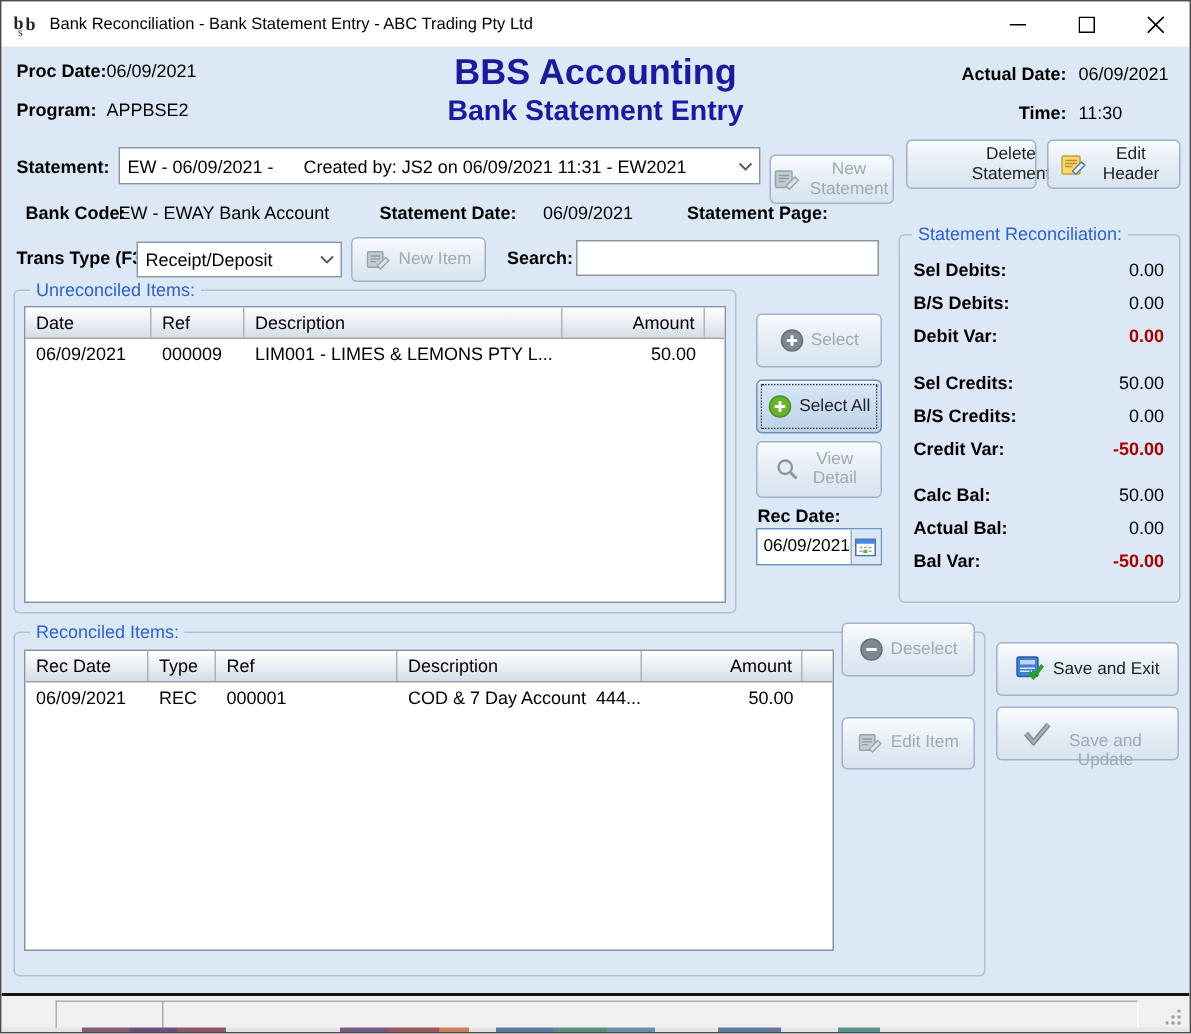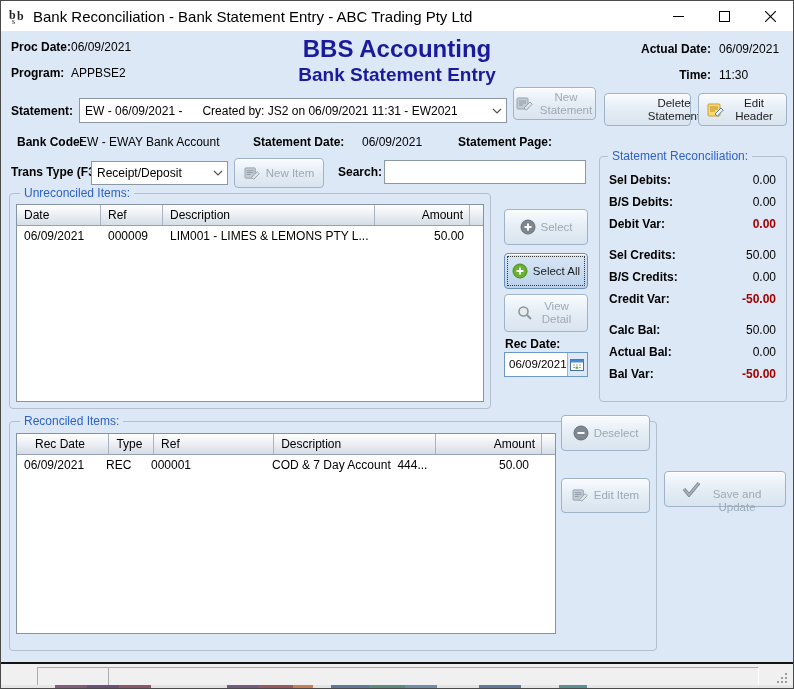--- a/index.html
+++ b/index.html
@@ -5,21 +5,21 @@
   * { box-sizing: border-box; margin: 0; padding: 0; }
   html,body { background:#c8c8c8; }
   body { font-family: "Liberation Sans", sans-serif; }
   .window { position:relative; width:794px; height:689px; background:#f0f0f0;
             border:1px solid #4a4a4a; overflow:hidden; font-size:12px; color:#000; }
 
   
   .titlebar { position:absolute; top:0; left:0; right:0; height:30px; background:#ffffff;
               display:flex; align-items:center; }
   .app-icon { margin-left:8px; width:18px; height:18px; flex:0 0 auto; }
-  .title-text { margin-left:6px; font-size:15px; color:#000; }
+  .title-text { margin-left:6px; font-size:11px; color:#000; }
   .win-controls { margin-left:auto; display:flex; height:100%; }
   .win-btn { width:46px; height:100%; display:flex; align-items:center; justify-content:center; }
 
   
   .content { position:absolute; top:30px; left:0; right:0; height:631px; background:#dce8f6; }
   .lbl { position:absolute; font-weight:bold; white-space:pre; }
   .val { position:absolute; white-space:pre; }
   .app-title { position:absolute; left:0; right:0; top:4px; text-align:center;
                font-size:24px; font-weight:bold; color:#1a1a9c; }
   .screen-title { position:absolute; left:0; right:0; top:33px; text-align:center;
@@ -131,21 +131,21 @@
     <div class="lbl" style="left:10px; top:73px;">Statement:</div>
     <div class="combo" style="left:78px; top:67px; width:428px; height:25px;">
       <div class="combo-text">EW - 06/09/2021 -      Created by: JS2 on 06/09/2021 11:31 - EW2021</div>
       <div class="combo-arrow">
         <svg width="10" height="6" viewBox="0 0 10 6">
             <path d="M1 1l4 4 4-4" fill="none" stroke="#555" stroke-width="1.2"></path>
           </svg>
       </div>
     </div>
 
-    <div class="btn disabled" style="left:512px; top:56px; width:83px; height:33px;">
+    <div class="btn disabled" style="left:512px; top:72px; width:83px; height:33px;">
       <svg width="18" height="16" viewBox="0 0 18 16">
         <rect x="1" y="2" width="11" height="11" rx="1" fill="#c3ccd4" stroke="#96a3ad"></rect>
         <path d="M3 5h7M3 7h7M3 9h4" stroke="#8d9aa5" stroke-width="1"></path>
         <path d="M8 12l6-6 2.2 2.2-6 6z" fill="#dfe4e9" stroke="#96a3ad"></path>
       </svg>
       <span class="blabel" style="width:55px;">New Statement</span>
     </div>
 
     <div class="btn" style="left:603px; top:62px; width:87px; height:33px;padding-left:48px;">
       <svg width="14" height="16" viewBox="0 0 14 16">
@@ -265,21 +265,21 @@
       <div class="recon-label" style="top:188px;">Actual Bal:</div>
       <div class="recon-value" style="top:188px;">0.00</div>
       <div class="recon-label" style="top:210px;">Bal Var:</div>
       <div class="recon-value neg" style="top:210px;">-50.00</div>
     </div>
 
     <div class="group" style="left:8px; top:390px; width:648px; height:230px;">
       <div class="group-title">Reconciled Items:</div>
       <div class="lv" style="left:6px; top:11px; width:540px; height:201px;">
         <div class="lv-head">
-          <div class="lv-hcell" style="width:82px;margin-left:11px;">Rec Date</div>
+          <div class="lv-hcell" style="width:82px;">Rec Date</div>
           <div class="lv-hcell" style="width:45px;">Type</div>
           <div class="lv-hcell" style="width:121px;">Ref</div>
           <div class="lv-hcell" style="width:163px;">Description</div>
           <div class="lv-hcell num" style="width:107px;">Amount</div>
           <div class="lv-hcell filler"></div>
         </div>
         <div class="lv-row">
           <div class="lv-cell" style="width:82px;">06/09/2021</div>
           <div class="lv-cell" style="width:45px;">REC</div>
           <div class="lv-cell" style="width:121px;">000001</div>
@@ -298,20 +298,29 @@
     </div>
     <div class="btn disabled" style="left:560px; top:447px; width:89px; height:35px;">
       <svg width="17" height="15" viewBox="0 0 18 16">
         <rect x="1" y="2" width="11" height="11" rx="1" fill="#c3ccd4" stroke="#96a3ad"></rect>
         <path d="M3 5h7M3 7h7M3 9h4" stroke="#8d9aa5" stroke-width="1"></path>
         <path d="M8 12l6-6 2.2 2.2-6 6z" fill="#dfe4e9" stroke="#96a3ad"></path>
       </svg>
       <span class="blabel">Edit Item</span>
     </div>
 
+    <div class="btn" style="left:663px; top:397px; width:122px; height:36px;">
+      <svg width="20" height="18" viewBox="0 0 20 18">
+        <rect x="1" y="1" width="14" height="13" rx="1.5" fill="#3f7fd4" stroke="#2a5ea8"></rect>
+        <rect x="3" y="3" width="10" height="3" fill="#bcd4f0"></rect>
+        <path d="M3 8.5h10M3 10.5h8" stroke="#dce9f8" stroke-width="1"></path>
+        <path d="M9 11l3 3.5 6-8" fill="none" stroke="#2f9e1f" stroke-width="2.6"></path>
+      </svg>
+      <span class="blabel">Save and Exit</span>
+    </div>
     <div class="btn disabled" style="left:663px; top:440px; width:122px; height:36px;">
       <svg width="19" height="16" viewBox="0 0 19 16">
         <path d="M2 8l5 6L17 2" fill="none" stroke="#7c858d" stroke-width="3.4"></path>
         <path d="M2 8l5 6L17 2" fill="none" stroke="#aab3ba" stroke-width="1.6"></path>
       </svg>
       <span class="blabel" style="width:62px;margin-top:24px;">Save and Update</span>
     </div>
   </div>
 
   <div class="statusbar">

